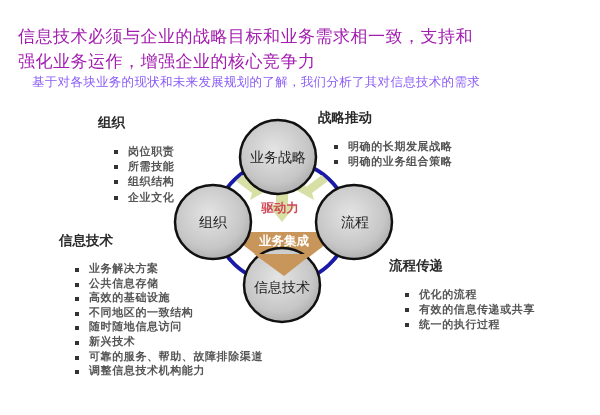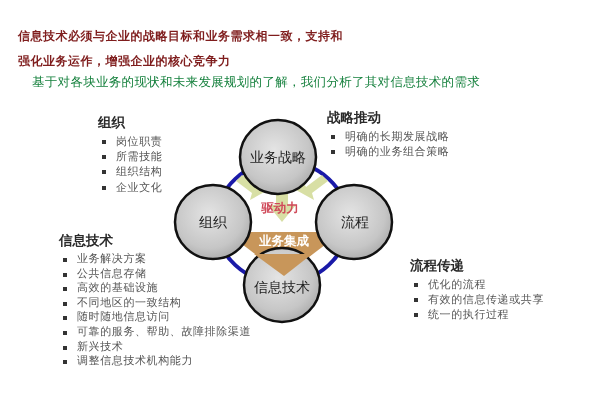--- a/index.html
+++ b/index.html
@@ -1,28 +1,28 @@
 <!DOCTYPE html>
 <html><head>
 <meta charset="utf-8">
 <style>
   html, body { margin:0; padding:0; background:#ffffff; }
   body { width:600px; height:415px; position:relative; overflow:hidden; font-family:"DejaVu Serif","Liberation Serif",serif; color:#222; }
-  .title { position:absolute; left:18px; top:24px; width:560px; font-size:12px; font-weight:bold; line-height:25px; color:#7f1d1d; letter-spacing:0.5px; }
-  .subtitle { position:absolute; left:32px; top:74px; font-size:12.5px; color:#15803d; letter-spacing:0.3px; }
+  .title { position:absolute; left:18px; top:24px; width:560px; font-size:17px; font-weight:normal; line-height:25px; color:#a21caf; letter-spacing:0.5px; }
+  .subtitle { position:absolute; left:32px; top:74px; font-size:12.5px; color:#8b5cf6; letter-spacing:0.3px; }
   .group { position:absolute; }
   .group h3 { margin:0 0 2px 0; font-size:13.5px; font-weight:bold; color:#2a2a2a; }
-  .group ul { list-style:none; margin:0; padding:0; }
+  .group ul { list-style:none; margin:12px; padding:0;font-weight:bold; }
   .group li { font-size:11px; line-height:15.2px; color:#555; position:relative; padding-left:18px; letter-spacing:0.6px; }
   .group li::before { content:""; position:absolute; left:4px; top:6px; width:4px; height:4px; background:#333; }
   #grp-org { left:98px; top:114px; }
-  #grp-strategy { left:327px; top:109px; }
+  #grp-strategy { left:318px; top:109px; }
   #grp-it { left:59px; top:232px; }
   #grp-it li { line-height:14.6px; }
-  #grp-process { left:410px; top:257px; }
+  #grp-process { left:389px; top:257px; }
   svg.diagram { position:absolute; left:0; top:0; }
   .node-label { font-size:14px; font-family:"DejaVu Serif","Liberation Serif",serif; fill:#222; }
   .drive-label { font-size:12.5px; font-family:"DejaVu Serif","Liberation Serif",serif; fill:#d04a5a; font-weight:bold; }
   .integ-label { font-size:12.5px; font-family:"DejaVu Serif","Liberation Serif",serif; fill:#ffffff; font-weight:bold; }
 </style>
 </head>
 <body>
 
 <div class="title">
   <div>信息技术必须与企业的战略目标和业务需求相一致，支持和</div>
@@ -91,22 +91,22 @@
 </div>
 
 <div class="group" id="grp-it">
   <h3>信息技术</h3>
   <ul>
     <li>业务解决方案</li>
     <li>公共信息存储</li>
     <li>高效的基础设施</li>
     <li>不同地区的一致结构</li>
     <li>随时随地信息访问</li>
+    <li>新兴技术</li>
     <li>可靠的服务、帮助、故障排除渠道</li>
-    <li>新兴技术</li>
     <li>调整信息技术机构能力</li>
   </ul>
 </div>
 
 <div class="group" id="grp-process">
   <h3>流程传递</h3>
   <ul>
     <li>优化的流程</li>
     <li>有效的信息传递或共享</li>
     <li>统一的执行过程</li>

